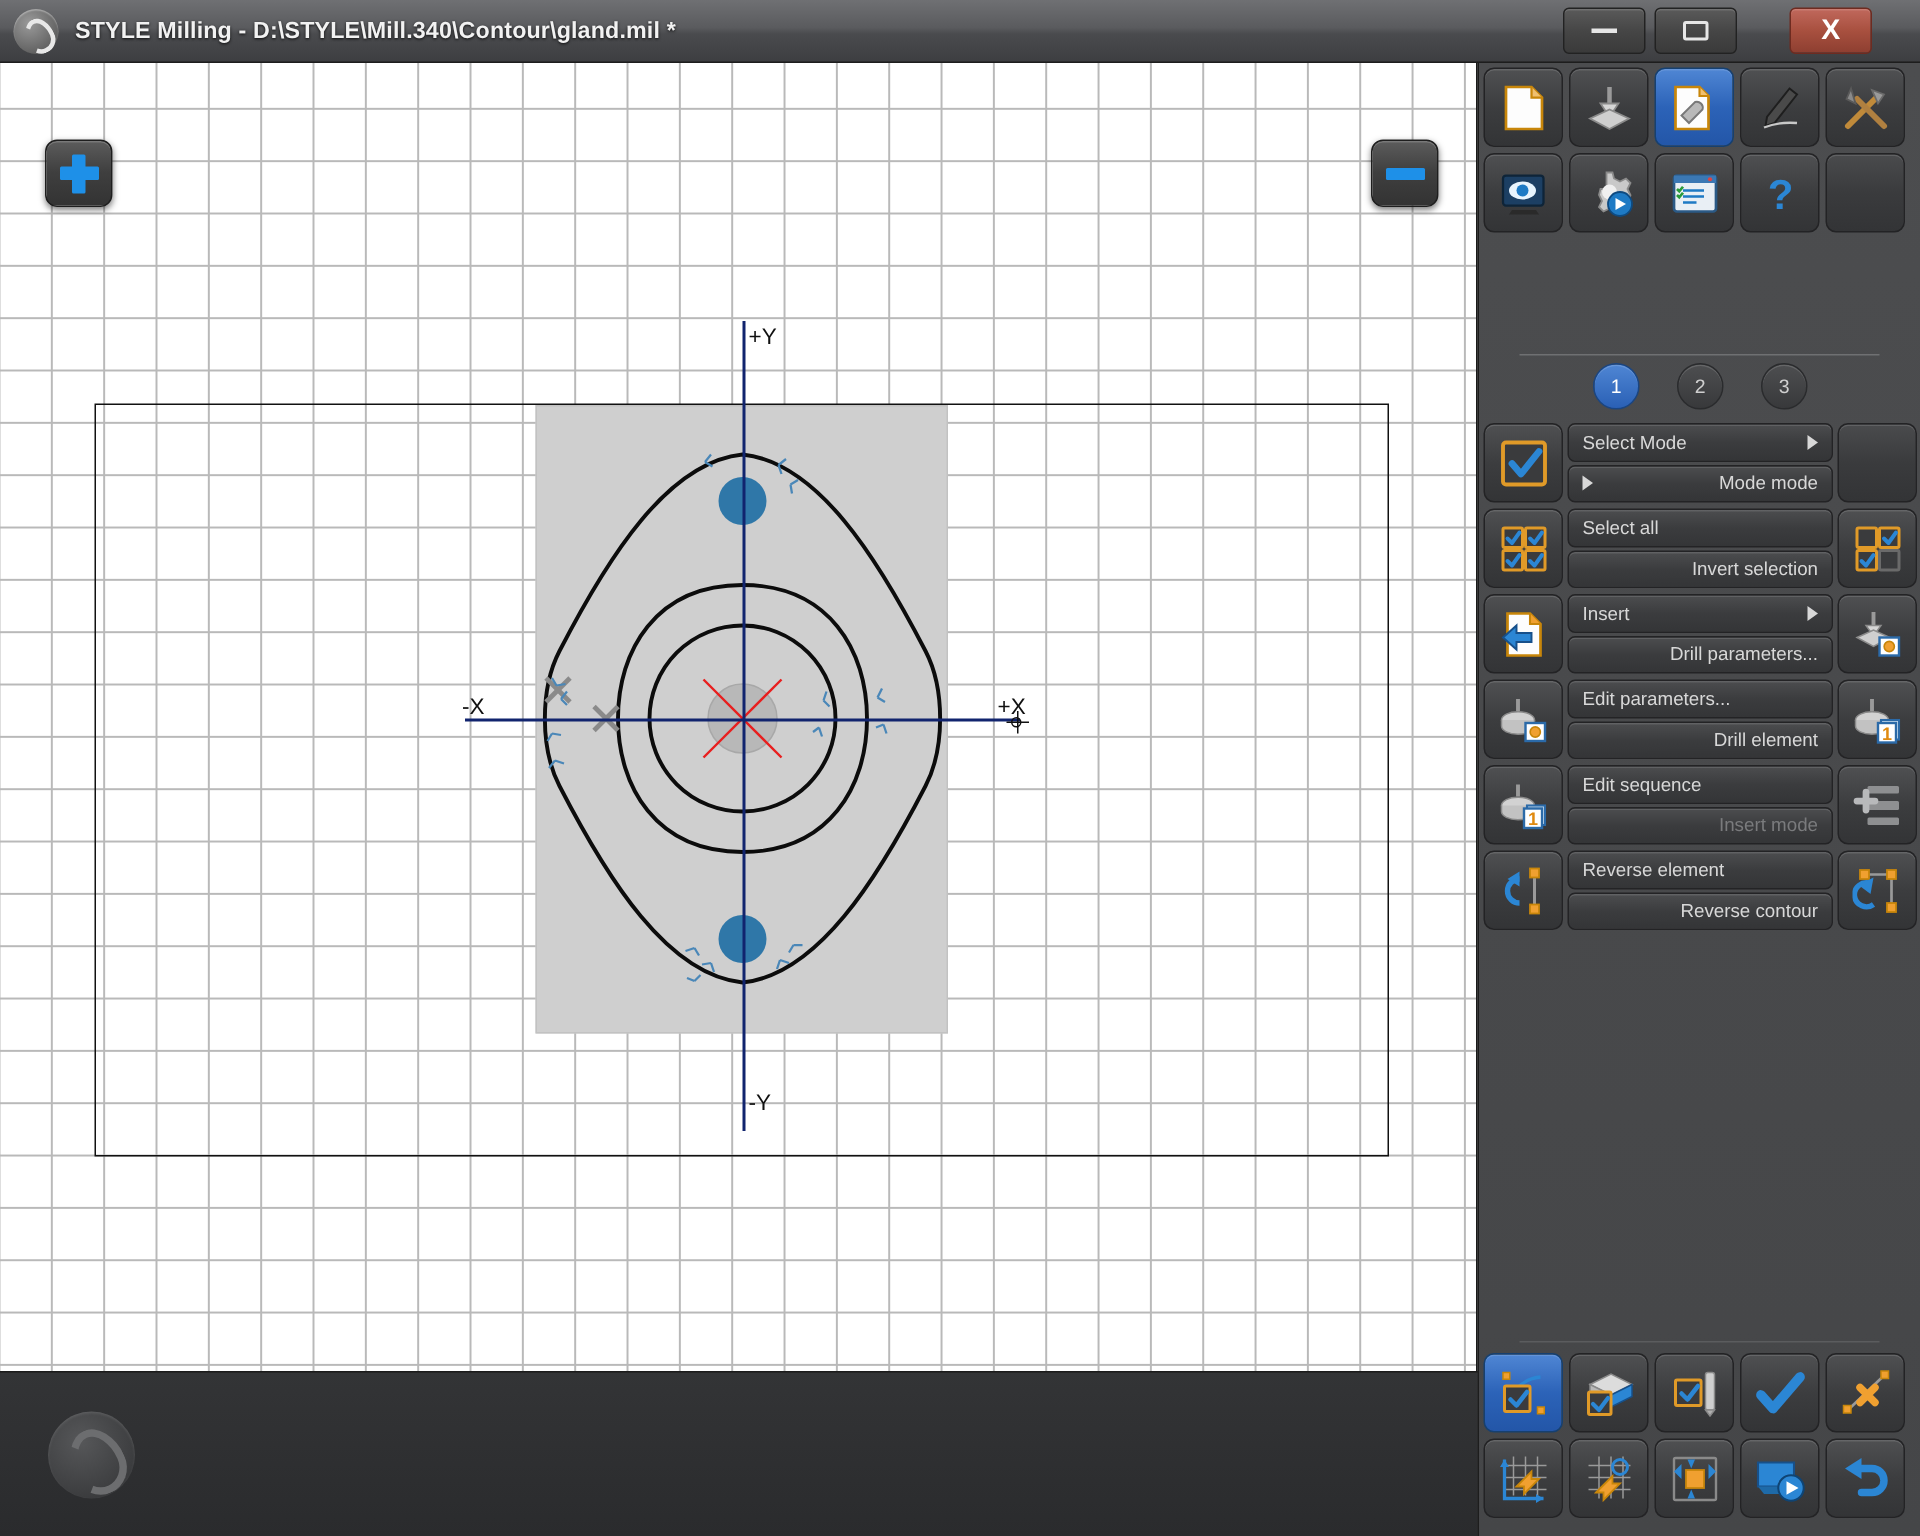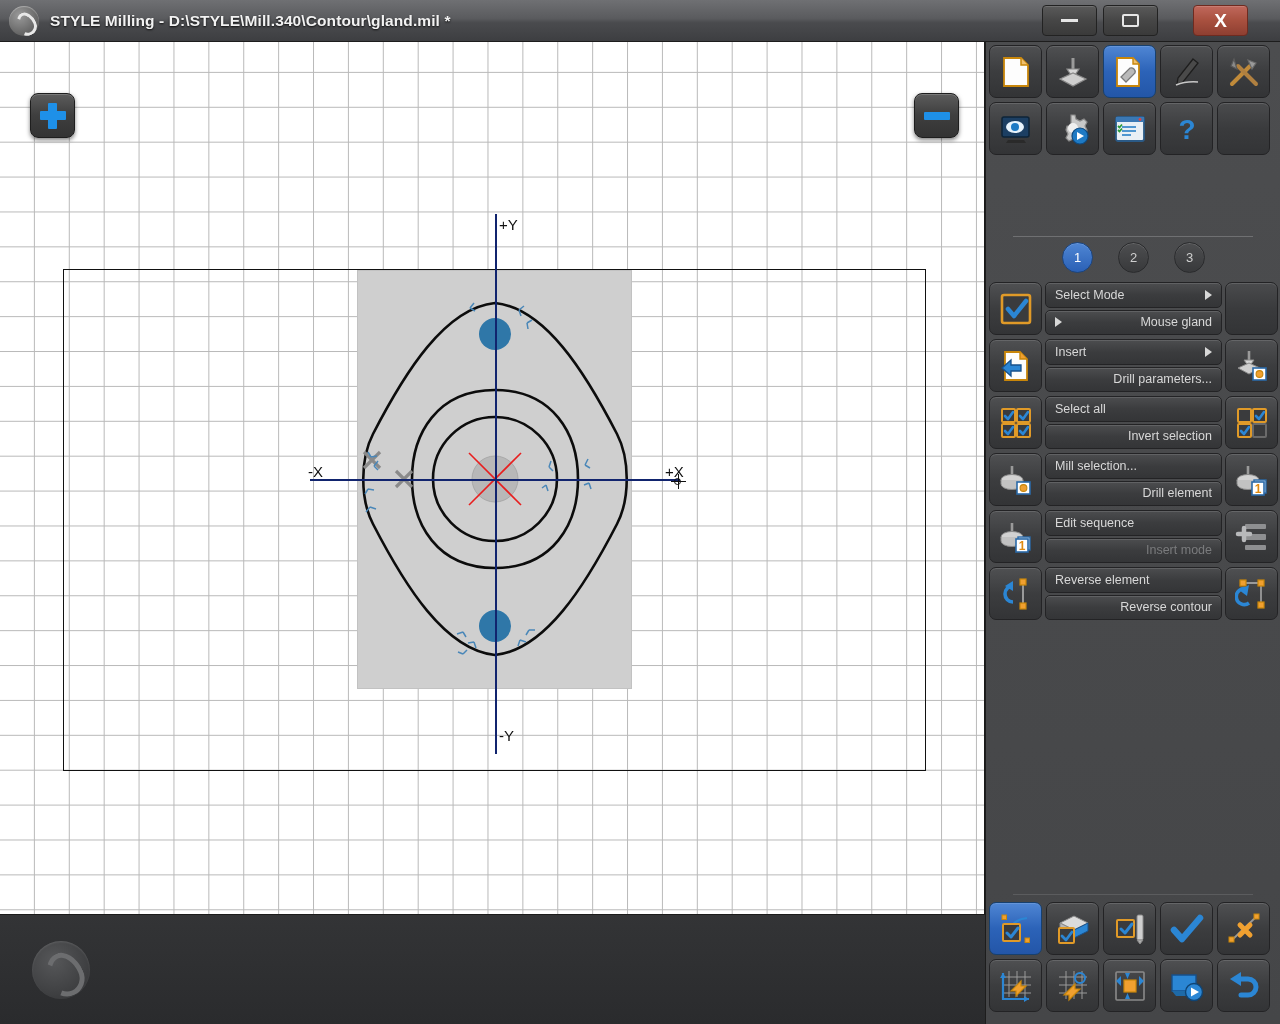--- a/index.html
+++ b/index.html
@@ -440,24 +440,65 @@
             <path d="M9 17 l6 7 l12 -15" fill="none" stroke="#2b86d4" stroke-width="4.5" stroke-linecap="round" stroke-linejoin="round"></path>
           </svg>
         </div>
         <div class="mrow-mid">
           <div class="mbtn left-text">
             <span>Select Mode</span>
             <span class="arrow"></span>
           </div>
           <div class="mbtn right-text">
             <span class="arrow-left"></span>
-            <span>Mouse gland</span>
+            <span>Mode mode</span>
           </div>
         </div>
         <div class="mrow-right empty"></div>
+      </div>
+
+      <div class="mrow">
+        <div class="mrow-icon">
+          <svg width="34" height="34" viewBox="0 0 34 34">
+            <g fill="#3a3b3d" stroke="#e09a28" stroke-width="2">
+              <rect x="3" y="3" width="13" height="13" rx="1"></rect>
+              <rect x="18" y="3" width="13" height="13" rx="1"></rect>
+              <rect x="3" y="18" width="13" height="13" rx="1"></rect>
+              <rect x="18" y="18" width="13" height="13" rx="1"></rect>
+            </g>
+            <g fill="none" stroke="#2b86d4" stroke-width="2.6" stroke-linecap="round" stroke-linejoin="round">
+              <path d="M6 10 l3 3 l5 -7"></path>
+              <path d="M21 10 l3 3 l5 -7"></path>
+              <path d="M6 25 l3 3 l5 -7"></path>
+              <path d="M21 25 l3 3 l5 -7"></path>
+            </g>
+          </svg>
+        </div>
+        <div class="mrow-mid">
+          <div class="mbtn left-text">
+            <span>Select all</span>
+          </div>
+          <div class="mbtn right-text">
+            <span>Invert selection</span>
+          </div>
+        </div>
+        <div class="mrow-right">
+          <svg width="34" height="34" viewBox="0 0 34 34">
+            <g fill="#3a3b3d" stroke="#e09a28" stroke-width="2">
+              <rect x="3" y="3" width="13" height="13" rx="1"></rect>
+              <rect x="18" y="3" width="13" height="13" rx="1"></rect>
+              <rect x="3" y="18" width="13" height="13" rx="1"></rect>
+              <rect x="18" y="18" width="13" height="13" rx="1" stroke="#6a6a6a"></rect>
+            </g>
+            <g fill="none" stroke="#2b86d4" stroke-width="2.6" stroke-linecap="round" stroke-linejoin="round">
+              <path d="M21 10 l3 3 l5 -7"></path>
+              <path d="M6 25 l3 3 l5 -7"></path>
+            </g>
+          </svg>
+        </div>
       </div>
 
       <div class="mrow">
         <div class="mrow-icon">
           <svg width="34" height="34" viewBox="0 0 34 34">
             <path d="M6 3 h15 l7 7 v21 h-22 z" fill="#fdfdfd" stroke="#c8860a" stroke-width="1.8"></path>
             <path d="M21 3 v7 h7" fill="#f0a030" stroke="#c8860a" stroke-width="1.4"></path>
             <path d="M22 16 l-10 0 l0 -5 l-9 8 l9 8 l0 -5 l10 0 z" fill="#2b86d4" stroke="#17508a" stroke-width="1.3"></path>
           </svg>
         </div>
@@ -477,71 +518,30 @@
             <path d="M3 19 l11 -5 l11 5 l-11 6 z" fill="#cfcfcf" stroke="#8a8a8a" stroke-width="1"></path>
             <rect x="18" y="19" width="13" height="12" fill="#fff" stroke="#2b6aa8" stroke-width="1.6"></rect>
             <circle cx="24.5" cy="25" r="3.4" fill="#f0a030" stroke="#c8860a" stroke-width="1.1"></circle>
           </svg>
         </div>
       </div>
 
       <div class="mrow">
         <div class="mrow-icon">
           <svg width="34" height="34" viewBox="0 0 34 34">
-            <g fill="#3a3b3d" stroke="#e09a28" stroke-width="2">
-              <rect x="3" y="3" width="13" height="13" rx="1"></rect>
-              <rect x="18" y="3" width="13" height="13" rx="1"></rect>
-              <rect x="3" y="18" width="13" height="13" rx="1"></rect>
-              <rect x="18" y="18" width="13" height="13" rx="1"></rect>
-            </g>
-            <g fill="none" stroke="#2b86d4" stroke-width="2.6" stroke-linecap="round" stroke-linejoin="round">
-              <path d="M6 10 l3 3 l5 -7"></path>
-              <path d="M21 10 l3 3 l5 -7"></path>
-              <path d="M6 25 l3 3 l5 -7"></path>
-              <path d="M21 25 l3 3 l5 -7"></path>
-            </g>
-          </svg>
-        </div>
-        <div class="mrow-mid">
-          <div class="mbtn left-text">
-            <span>Select all</span>
-          </div>
-          <div class="mbtn right-text">
-            <span>Invert selection</span>
-          </div>
-        </div>
-        <div class="mrow-right">
-          <svg width="34" height="34" viewBox="0 0 34 34">
-            <g fill="#3a3b3d" stroke="#e09a28" stroke-width="2">
-              <rect x="3" y="3" width="13" height="13" rx="1"></rect>
-              <rect x="18" y="3" width="13" height="13" rx="1"></rect>
-              <rect x="3" y="18" width="13" height="13" rx="1"></rect>
-              <rect x="18" y="18" width="13" height="13" rx="1" stroke="#6a6a6a"></rect>
-            </g>
-            <g fill="none" stroke="#2b86d4" stroke-width="2.6" stroke-linecap="round" stroke-linejoin="round">
-              <path d="M21 10 l3 3 l5 -7"></path>
-              <path d="M6 25 l3 3 l5 -7"></path>
-            </g>
-          </svg>
-        </div>
-      </div>
-
-      <div class="mrow">
-        <div class="mrow-icon">
-          <svg width="34" height="34" viewBox="0 0 34 34">
             <path d="M13 3 v8" stroke="#9a9a9a" stroke-width="2.6"></path>
             <ellipse cx="13" cy="17" rx="11" ry="5.5" fill="#d2d2d2" stroke="#8a8a8a" stroke-width="1"></ellipse>
             <path d="M2 17 v4 a11 5.5 0 0 0 22 0 v-4" fill="#c2c2c2" stroke="#8a8a8a" stroke-width="1"></path>
             <rect x="18" y="19" width="13" height="12" fill="#fff" stroke="#2b6aa8" stroke-width="1.6"></rect>
             <circle cx="24.5" cy="25" r="3.4" fill="#f0a030" stroke="#c8860a" stroke-width="1.1"></circle>
           </svg>
         </div>
         <div class="mrow-mid">
           <div class="mbtn left-text">
-            <span>Mill selection...</span>
+            <span>Edit parameters...</span>
           </div>
           <div class="mbtn right-text">
             <span>Drill element</span>
           </div>
         </div>
         <div class="mrow-right">
           <svg width="34" height="34" viewBox="0 0 34 34">
             <path d="M13 3 v8" stroke="#9a9a9a" stroke-width="2.6"></path>
             <ellipse cx="13" cy="17" rx="11" ry="5.5" fill="#d2d2d2" stroke="#8a8a8a" stroke-width="1"></ellipse>
             <path d="M2 17 v4 a11 5.5 0 0 0 22 0 v-4" fill="#c2c2c2" stroke="#8a8a8a" stroke-width="1"></path>

